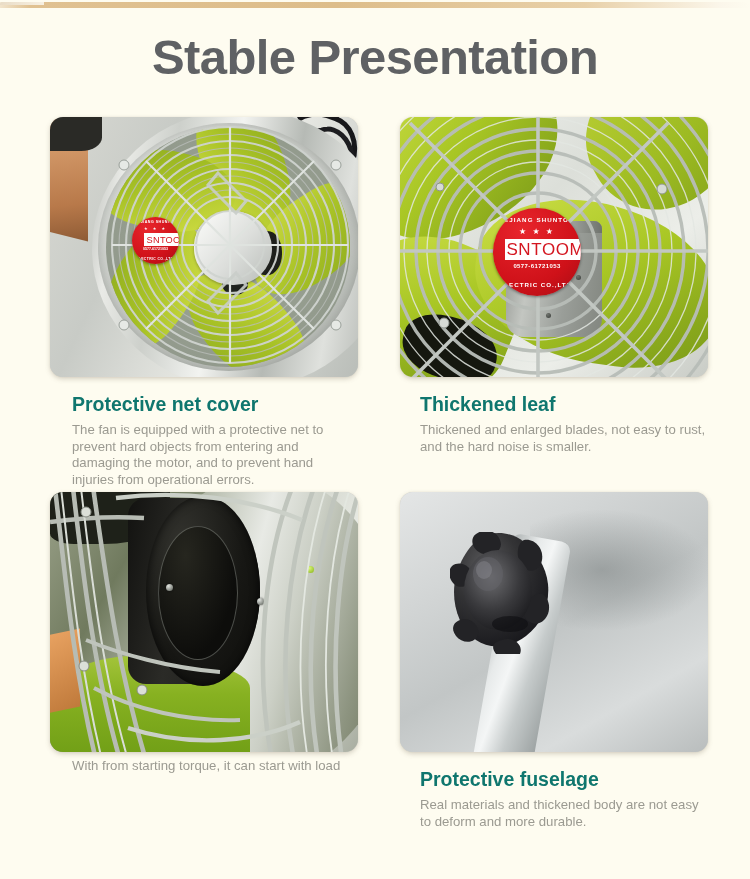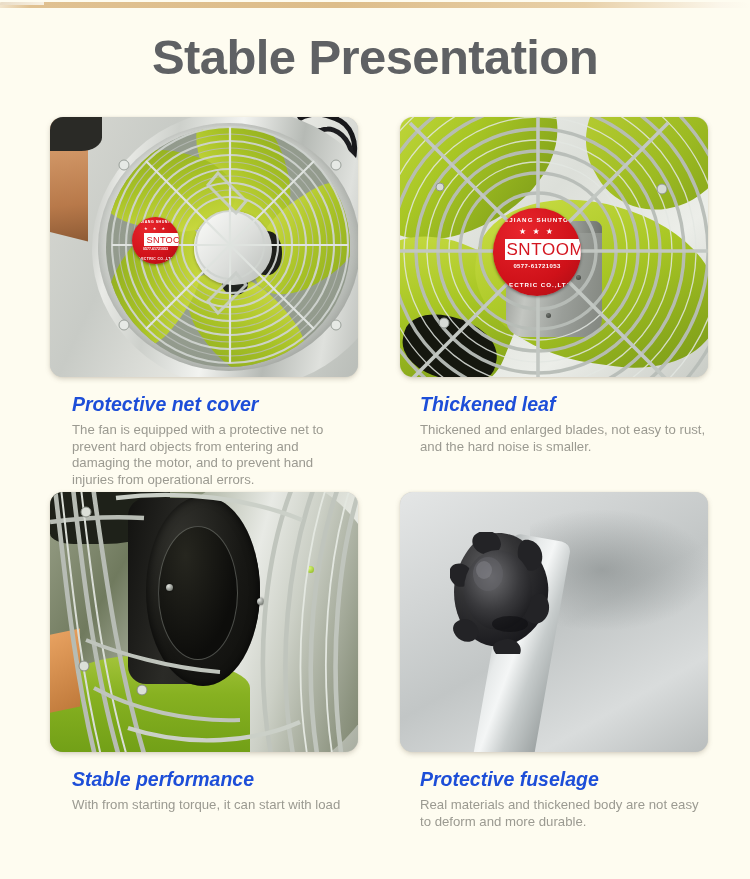--- a/index.html
+++ b/index.html
@@ -82,23 +82,22 @@
     box-shadow: 0 2px 5px rgba(120,110,90,0.30),
                 0 0 1px rgba(120,110,90,0.25);
     background: #cfd2cf;
   }
 
   .caption-title {
     margin-top: 15px;
     padding-left: 22px;
     font-size: 19.5px;
     font-weight: bold;
-    color: #1d4ed8;
+    color: #0f766e;
     line-height: 24px;
-    font-style: italic;
   }
   .feature.col-right .caption-title { padding-left: 20px; }
 
   .caption-body {
     margin-top: 6px;
     padding-left: 22px;
     padding-right: 2px;
     font-size: 13.2px;
     color: #9b9a91;
     line-height: 16.5px;
@@ -583,21 +582,20 @@
             <path d="M44 196 C 84 218, 140 230, 190 228"></path>
           </g>
           <g fill="#dbdfd8" stroke="#878c84" stroke-width="1">
             <circle cx="36" cy="20" r="5"></circle>
             <circle cx="34" cy="174" r="5"></circle>
             <circle cx="92" cy="198" r="5"></circle>
           </g>
         </svg>
       </div>
     </div>
-    <div class="caption-title">Stable performance</div>
     <div class="caption-body">With from starting torque, it can start with load</div>
   </div>
 
   <div class="feature col-right row-bottom">
     <div class="photo">
       <div class="p4-bg"></div>
       <div class="p4-shadow"></div>
       <div class="p4-bracket-edge"></div>
       <div class="p4-bracket"></div>
       <div class="p4-knob">

